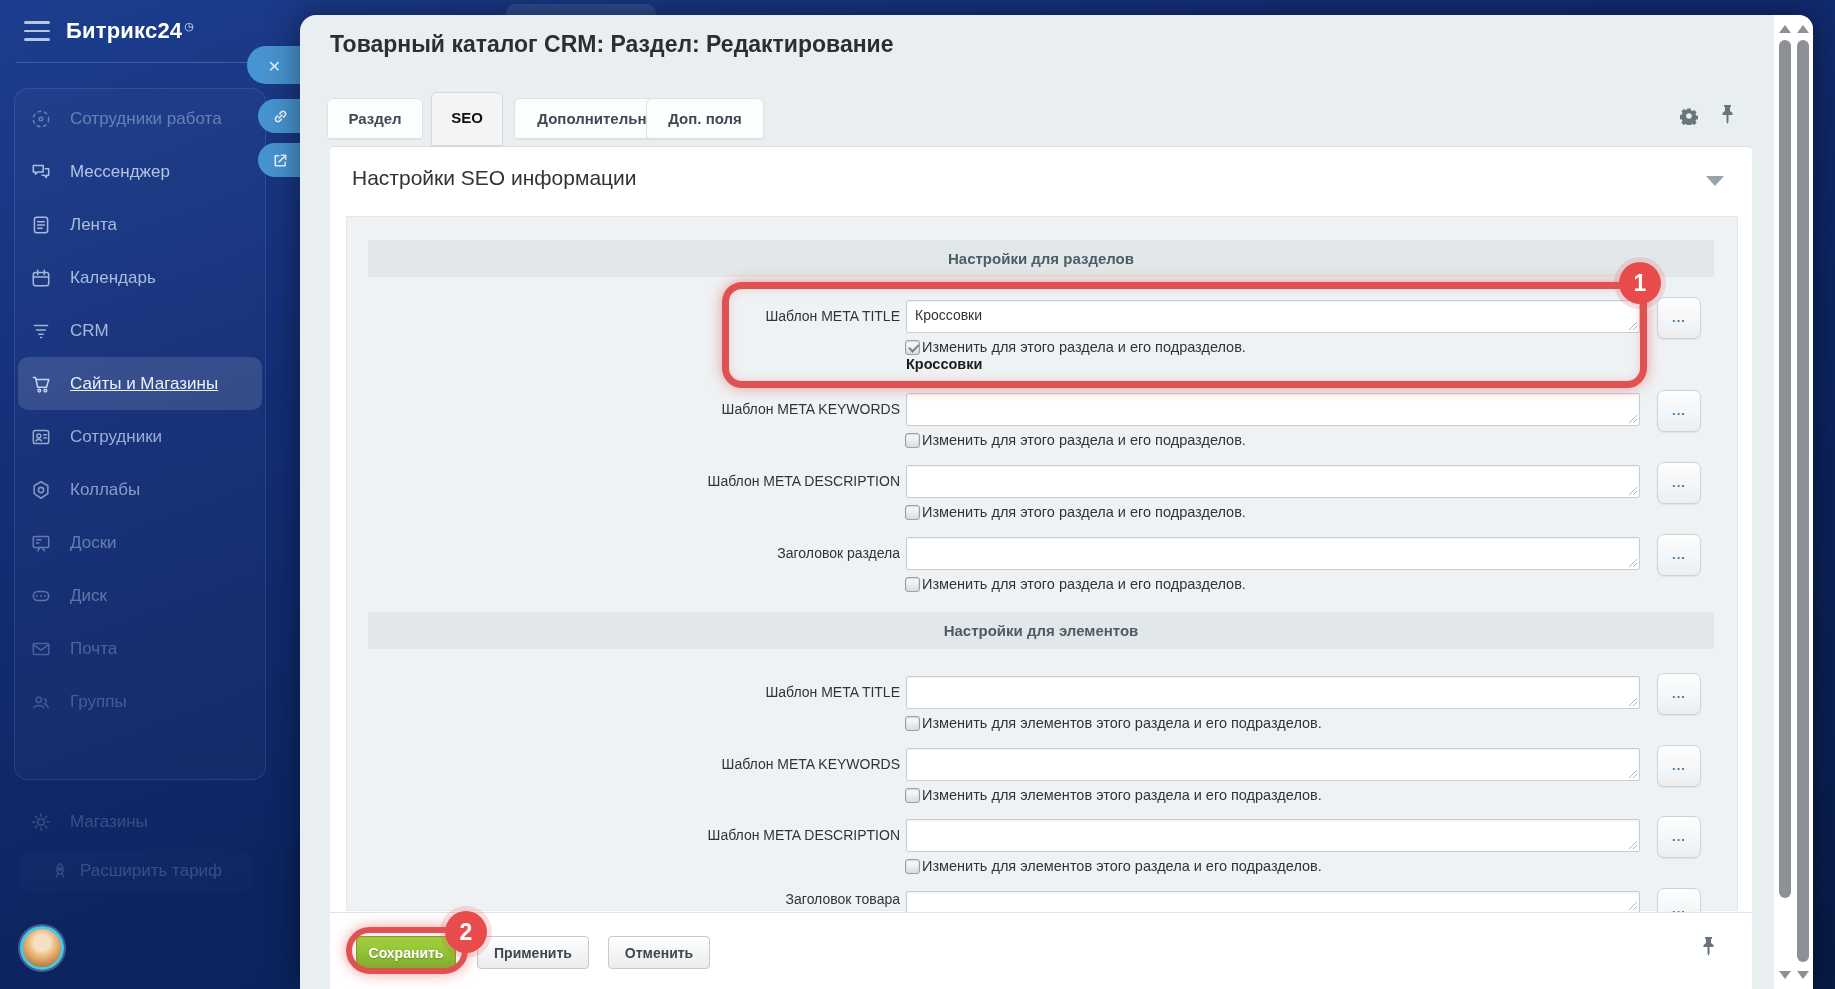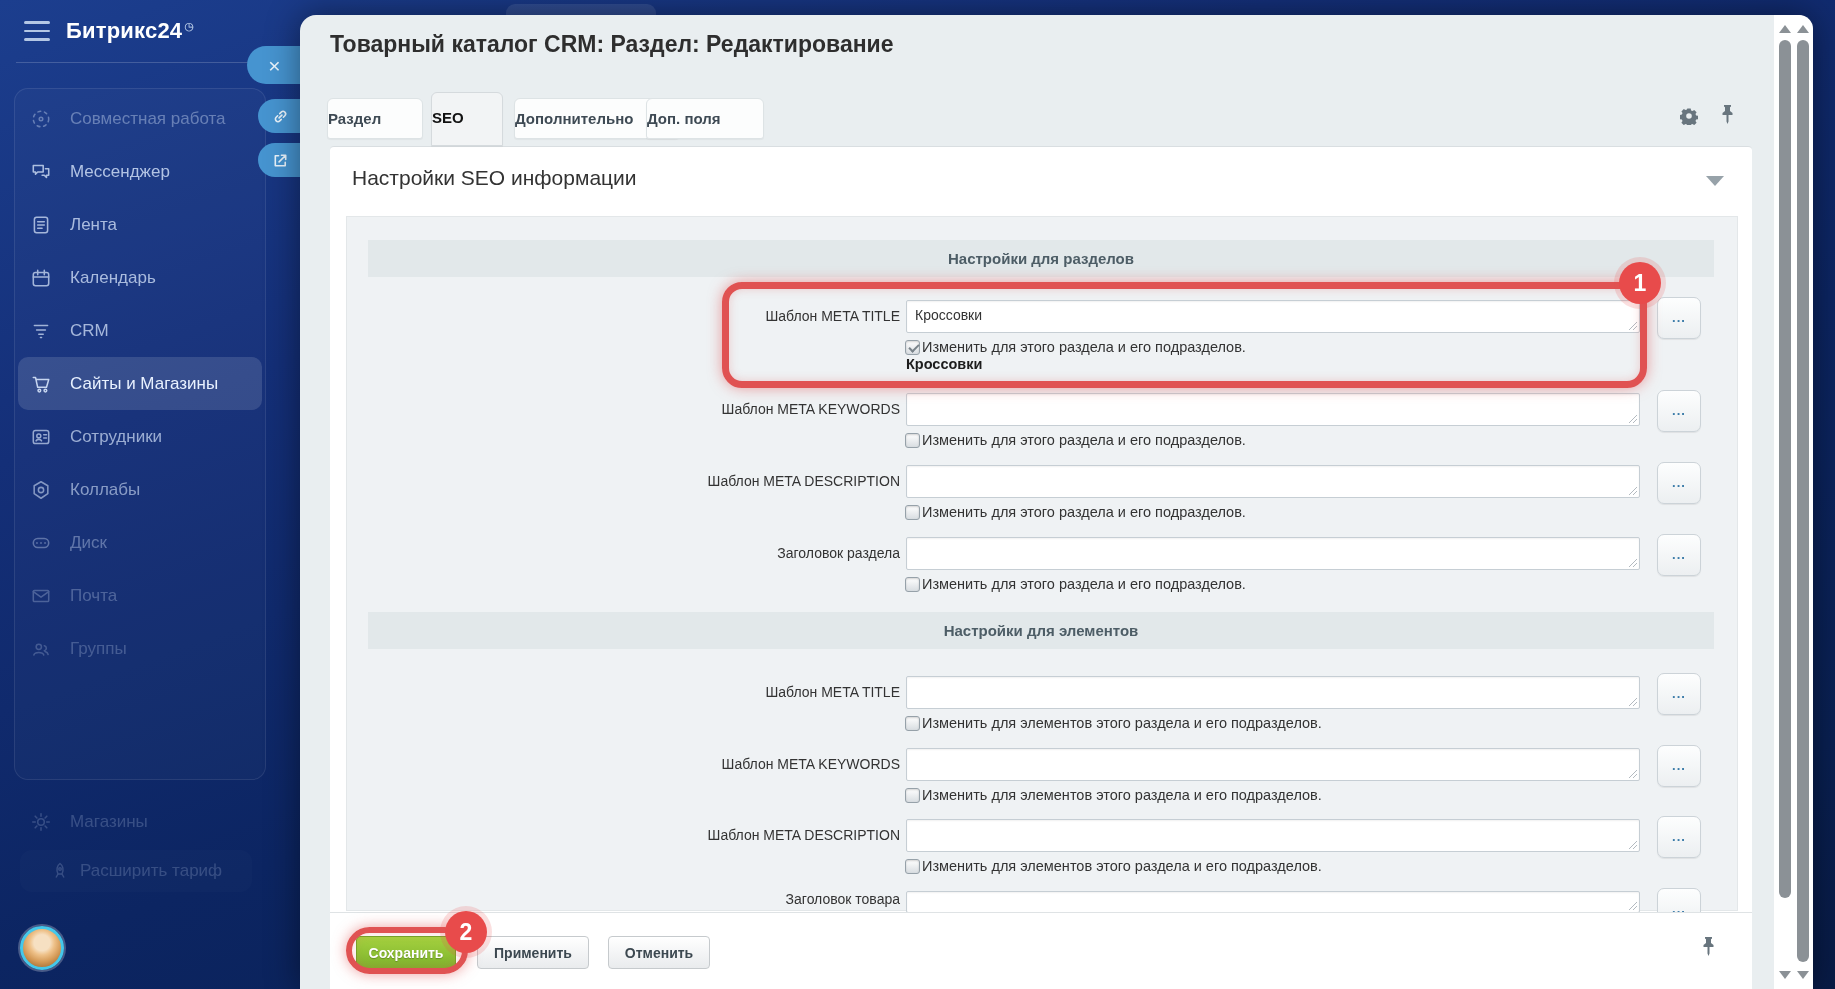--- a/index.html
+++ b/index.html
@@ -14,21 +14,21 @@
   .hamburger { width:26px; height:20px; display:flex; flex-direction:column; justify-content:space-between; cursor:pointer; opacity:.85; }
   .hamburger i { display:block; height:2.6px; background:#cfe0f5; border-radius:2px; }
   .logo-text { color:#fff; font-size:22px; font-weight:bold; letter-spacing:.2px; }
   .logo-mark { color:#cfe0f5; font-size:11px; vertical-align:super; margin-left:2px; font-weight:normal; }
   .side-divider { position:absolute; left:16px; top:62px; width:248px; height:1px; background:rgba(255,255,255,.18); }
   .menu-panel { position:absolute; left:14px; top:88px; width:252px; height:692px;
                 border:1px solid rgba(255,255,255,.09); border-radius:14px; background:rgba(255,255,255,.025); }
   .side-items { position:absolute; left:18px; top:92px; width:244px; }
   .side-item { position:relative; height:53px; display:flex; align-items:center; gap:18px; padding:0 12px;
                color:#cddcf5; font-size:17px; cursor:pointer; opacity:var(--o,.8); border-radius:10px; }
-  .side-item.active { background:rgba(255,255,255,.13); color:#e8f1ff; }
+  .side-item.active { background:rgba(255,255,255,.13); color:#e8f1ff;text-decoration:underline; }
   .side-item svg { flex:0 0 22px; width:22px; height:22px; stroke:#c7d6f0; fill:none; stroke-width:1.4; stroke-linecap:round; stroke-linejoin:round; }
   .side-item.lone { position:absolute; left:18px; width:244px; }
   .upgrade-pill { position:absolute; left:20px; top:850px; width:232px; height:42px; border-radius:12px;
                   background:rgba(255,255,255,.07); display:flex; align-items:center; justify-content:center; gap:10px;
                   color:#cddcf5; font-size:17px; opacity:.22; cursor:pointer; }
   .upgrade-pill svg { width:20px; height:20px; stroke:#cddcf5; fill:none; stroke-width:1.4; }
   .avatar { position:absolute; left:20px; top:926px; width:44px; height:44px; border-radius:50%;
             border:3px solid #45c8ea; cursor:pointer;
             background:radial-gradient(circle at 50% 36%, #f6e0c2 0 26%, #eec189 40%, #d49a57 62%, #a96f35 85%);
             box-shadow:0 0 0 2px rgba(255,255,255,.25); }
@@ -43,21 +43,21 @@
   .edge-btn { position:absolute; background:#4694d0; border:none; cursor:pointer; display:flex; align-items:center; justify-content:center; }
   .btn-close { left:247px; top:46px; width:55px; height:38px; border-radius:19px 0 0 19px;
                color:#eaf4fc; font-size:21px; line-height:1; }
   .btn-copylink { left:258px; top:99px; width:44px; height:34px; border-radius:17px 0 0 17px; }
   .btn-openext  { left:258px; top:143px; width:44px; height:34px; border-radius:17px 0 0 17px; }
   .edge-btn svg { width:17px; height:17px; stroke:#eaf4fc; fill:none; stroke-width:1.7; stroke-linecap:round; stroke-linejoin:round; }
 
   .modal-title { position:absolute; left:330px; top:31px; font-size:23px; font-weight:bold; color:#2e2e2e; }
 
   .tab { position:absolute; border:1px solid #dde3e5; border-radius:6px 6px 3px 3px; background:#fcfdfd;
-         font-size:15px; font-weight:bold; color:#3e4a54; cursor:pointer;
+         font-size:15px; font-weight:bold; color:#3e4a54; text-align:center; cursor:pointer;
          top:98px; height:41px; line-height:39px; box-shadow:0 1px 1px rgba(0,0,0,.04); }
   .tab.active { top:92px; height:54px; line-height:50px; background:#f2f4f5; color:#111;
                 border-color:#d5dadd; border-radius:6px 6px 0 0; z-index:2; }
   .tab1 { left:327px; width:96px; }
   .tab2 { left:431px; width:72px; }
   .tab3 { left:514px; width:165px; }
   .tab4 { left:646px; width:118px; }
 
   .top-icon { position:absolute; cursor:pointer; }
   .top-icon svg { fill:#68757e; stroke:none; }
@@ -143,21 +143,21 @@
     </div>
     <div class="side-divider"></div>
     <div class="menu-panel"></div>
 
     <div class="side-items">
       <div class="side-item" style="--o:.42">
         <svg viewBox="0 0 20 20">
             <circle cx="10" cy="10" r="7" stroke-dasharray="2.5 3.5"></circle>
             <circle cx="10" cy="10" r="1.6"></circle>
           </svg>
-        <span>Совместная работа</span>
+        <span>Сотрудники работа</span>
       </div>
       <div class="side-item" style="--o:.85">
         <svg viewBox="0 0 20 20">
             <path d="M3 4h9v6H7l-2 2v-2H3z"></path>
             <path d="M14 7h3v6h-2v2l-2-2h-2"></path>
           </svg>
         <span>Мессенджер</span>
       </div>
       <div class="side-item" style="--o:.8">
         <svg viewBox="0 0 20 20">
@@ -194,20 +194,27 @@
             <path d="M5.5 13.5c.8-1.8 4.2-1.8 5 0M12.5 8h2.5M12.5 11h2.5"></path>
           </svg>
         <span>Сотрудники</span>
       </div>
       <div class="side-item" style="--o:.62">
         <svg viewBox="0 0 20 20">
             <path d="M10 2.5l6.2 3.6v7.2L10 17.5l-6.2-4.2V6.1z"></path>
             <circle cx="10" cy="10" r="2.4"></circle>
           </svg>
         <span>Коллабы</span>
+      </div>
+      <div class="side-item" style="--o:.44">
+        <svg viewBox="0 0 20 20">
+            <rect x="3" y="4" width="14" height="10" rx="1"></rect>
+            <path d="M6 7h4M6 10h2M9 14l-2 3M11 14l2 3"></path>
+          </svg>
+        <span>Доски</span>
       </div>
       <div class="side-item" style="--o:.4">
         <svg viewBox="0 0 20 20">
             <rect x="3" y="6" width="14" height="8" rx="4"></rect>
             <path d="M6 10h.6M9.7 10h.6M13.4 10h.6"></path>
           </svg>
         <span>Диск</span>
       </div>
       <div class="side-item" style="--o:.3">
         <svg viewBox="0 0 20 20">

